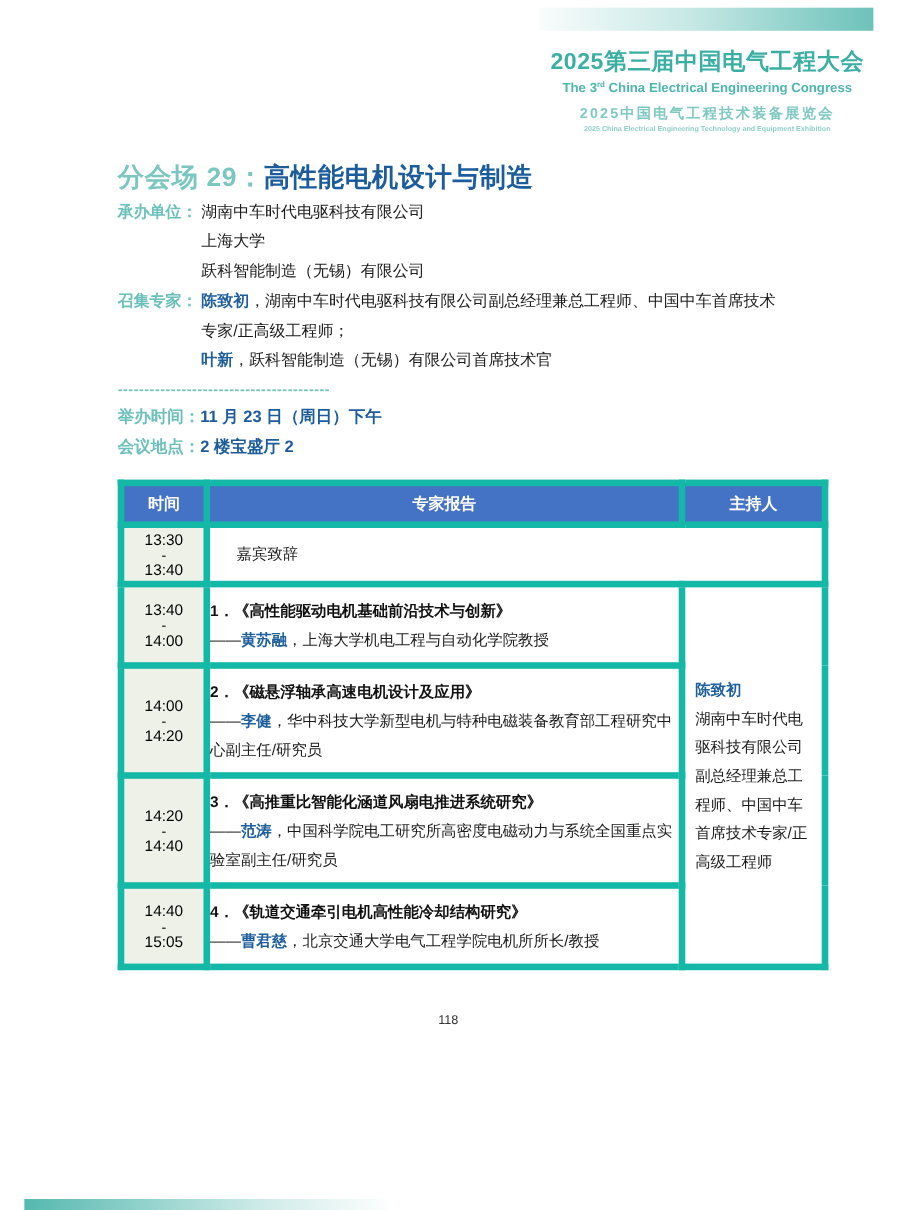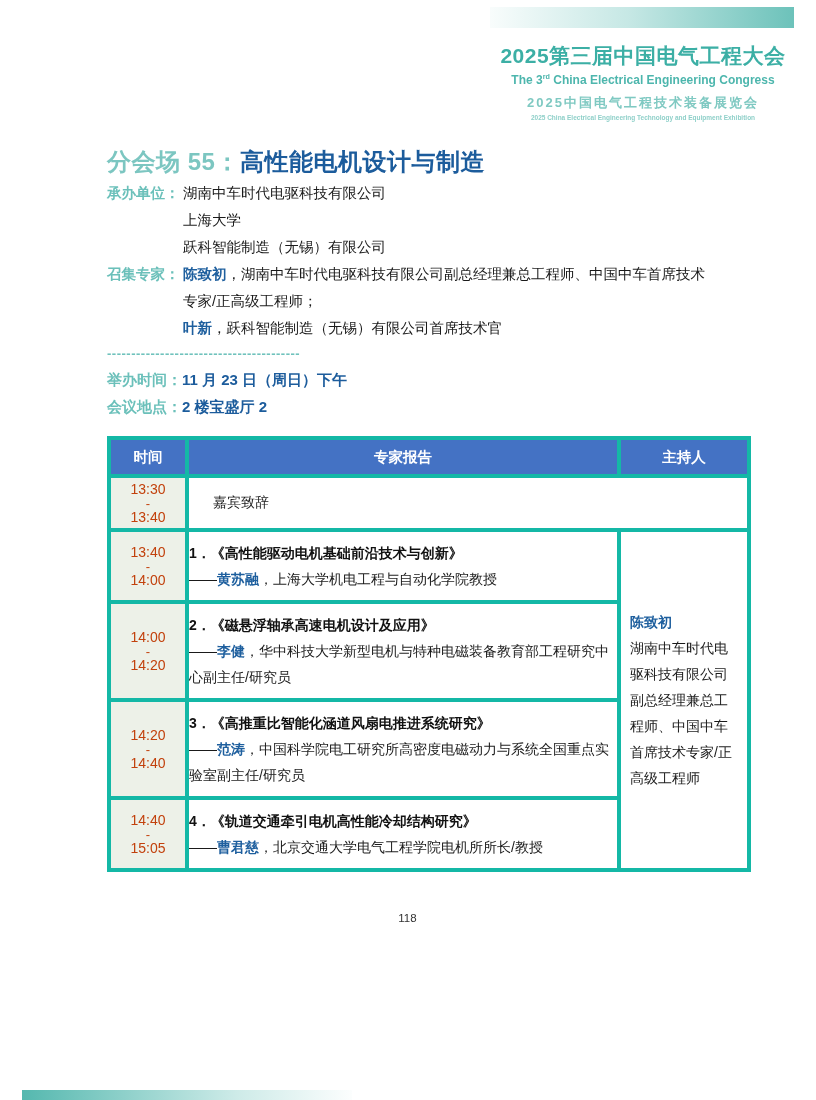--- a/index.html
+++ b/index.html
@@ -61,30 +61,30 @@
   .info-line { font-size: 15px; font-weight: bold; line-height: 27px; }
   .info-line .info-label { color: #6bc0ba; }
   .info-line .info-value { color: #1c5c9c; }
 
   table.schedule {
     margin-top: 16px;
     border-collapse: collapse;
     width: 640px;
     table-layout: fixed;
   }
-  table.schedule th, table.schedule td { border: 4px solid #14b8a6; }
+  table.schedule th, table.schedule td { border: 6px solid #14b8a6; }
   table.schedule th {
     background: #4472c4; color: #ffffff;
     font-size: 14.5px; font-weight: bold;
     height: 38px; text-align: center;
   }
   td.time-cell {
     background: #edf1e8;
     text-align: center; vertical-align: middle;
-    font-size: 14px; color: #c2410c; line-height: 17px;
+    font-size: 14px; color: #000000; line-height: 17px;
   }
   td.time-cell .tsep { line-height: 11px; font-size: 13px; }
   td.talk-cell { background: #ffffff; padding: 8px 0; vertical-align: middle; }
   .talk-title { font-weight: bold; color: #111111; font-size: 14px; line-height: 26px; }
   .talk-speaker { font-size: 14px; line-height: 26px; color: #1a1a1a; }
   .talk-speaker .spk-name { color: #1e5f9e; font-weight: bold; }
   td.opening-cell { background: #ffffff; padding: 8px 24px; font-size: 14px; vertical-align: middle; }
   td.host-cell {
     background: #ffffff; padding: 6px 9px;
     font-size: 14px; line-height: 26px; vertical-align: middle;
@@ -103,21 +103,21 @@
 
   <div class="logo">
     <div class="logo-cn">2025第三届中国电气工程大会</div>
     <div class="logo-en"><span>The 3</span><sup>rd</sup><span> China Electrical Engineering Congress</span></div>
     <div class="logo-sub-cn">2025中国电气工程技术装备展览会</div>
     <div class="logo-sub-en">2025 China Electrical Engineering Technology and Equipment Exhibition</div>
   </div>
 
   <div class="content">
 
-    <h1 class="title"><span class="teal">分会场 55：</span><span class="blue">高性能电机设计与制造</span></h1>
+    <h1 class="title"><span class="teal">分会场 29：</span><span class="blue">高性能电机设计与制造</span></h1>
 
 
     <div class="hang-block organizers">
       <span class="hang-label label-teal">承办单位：</span>
       <div>湖南中车时代电驱科技有限公司</div>
       <div>上海大学</div>
       <div>跃科智能制造（无锡）有限公司</div>
     </div>
 
     <div class="hang-block conveners">

